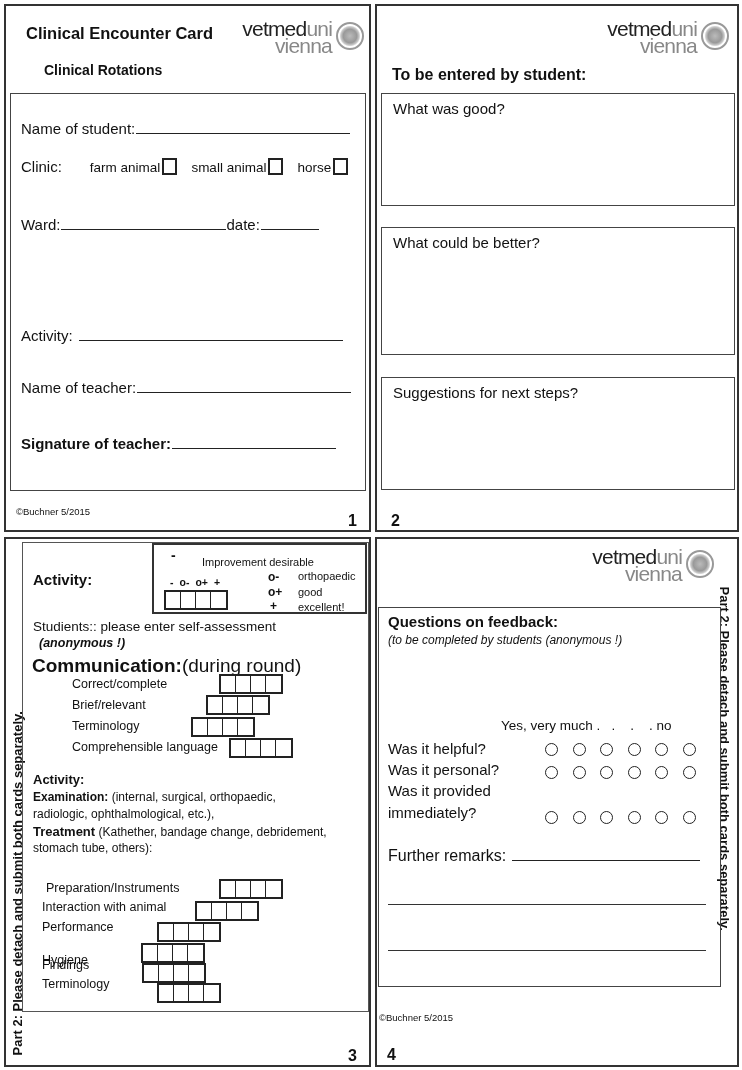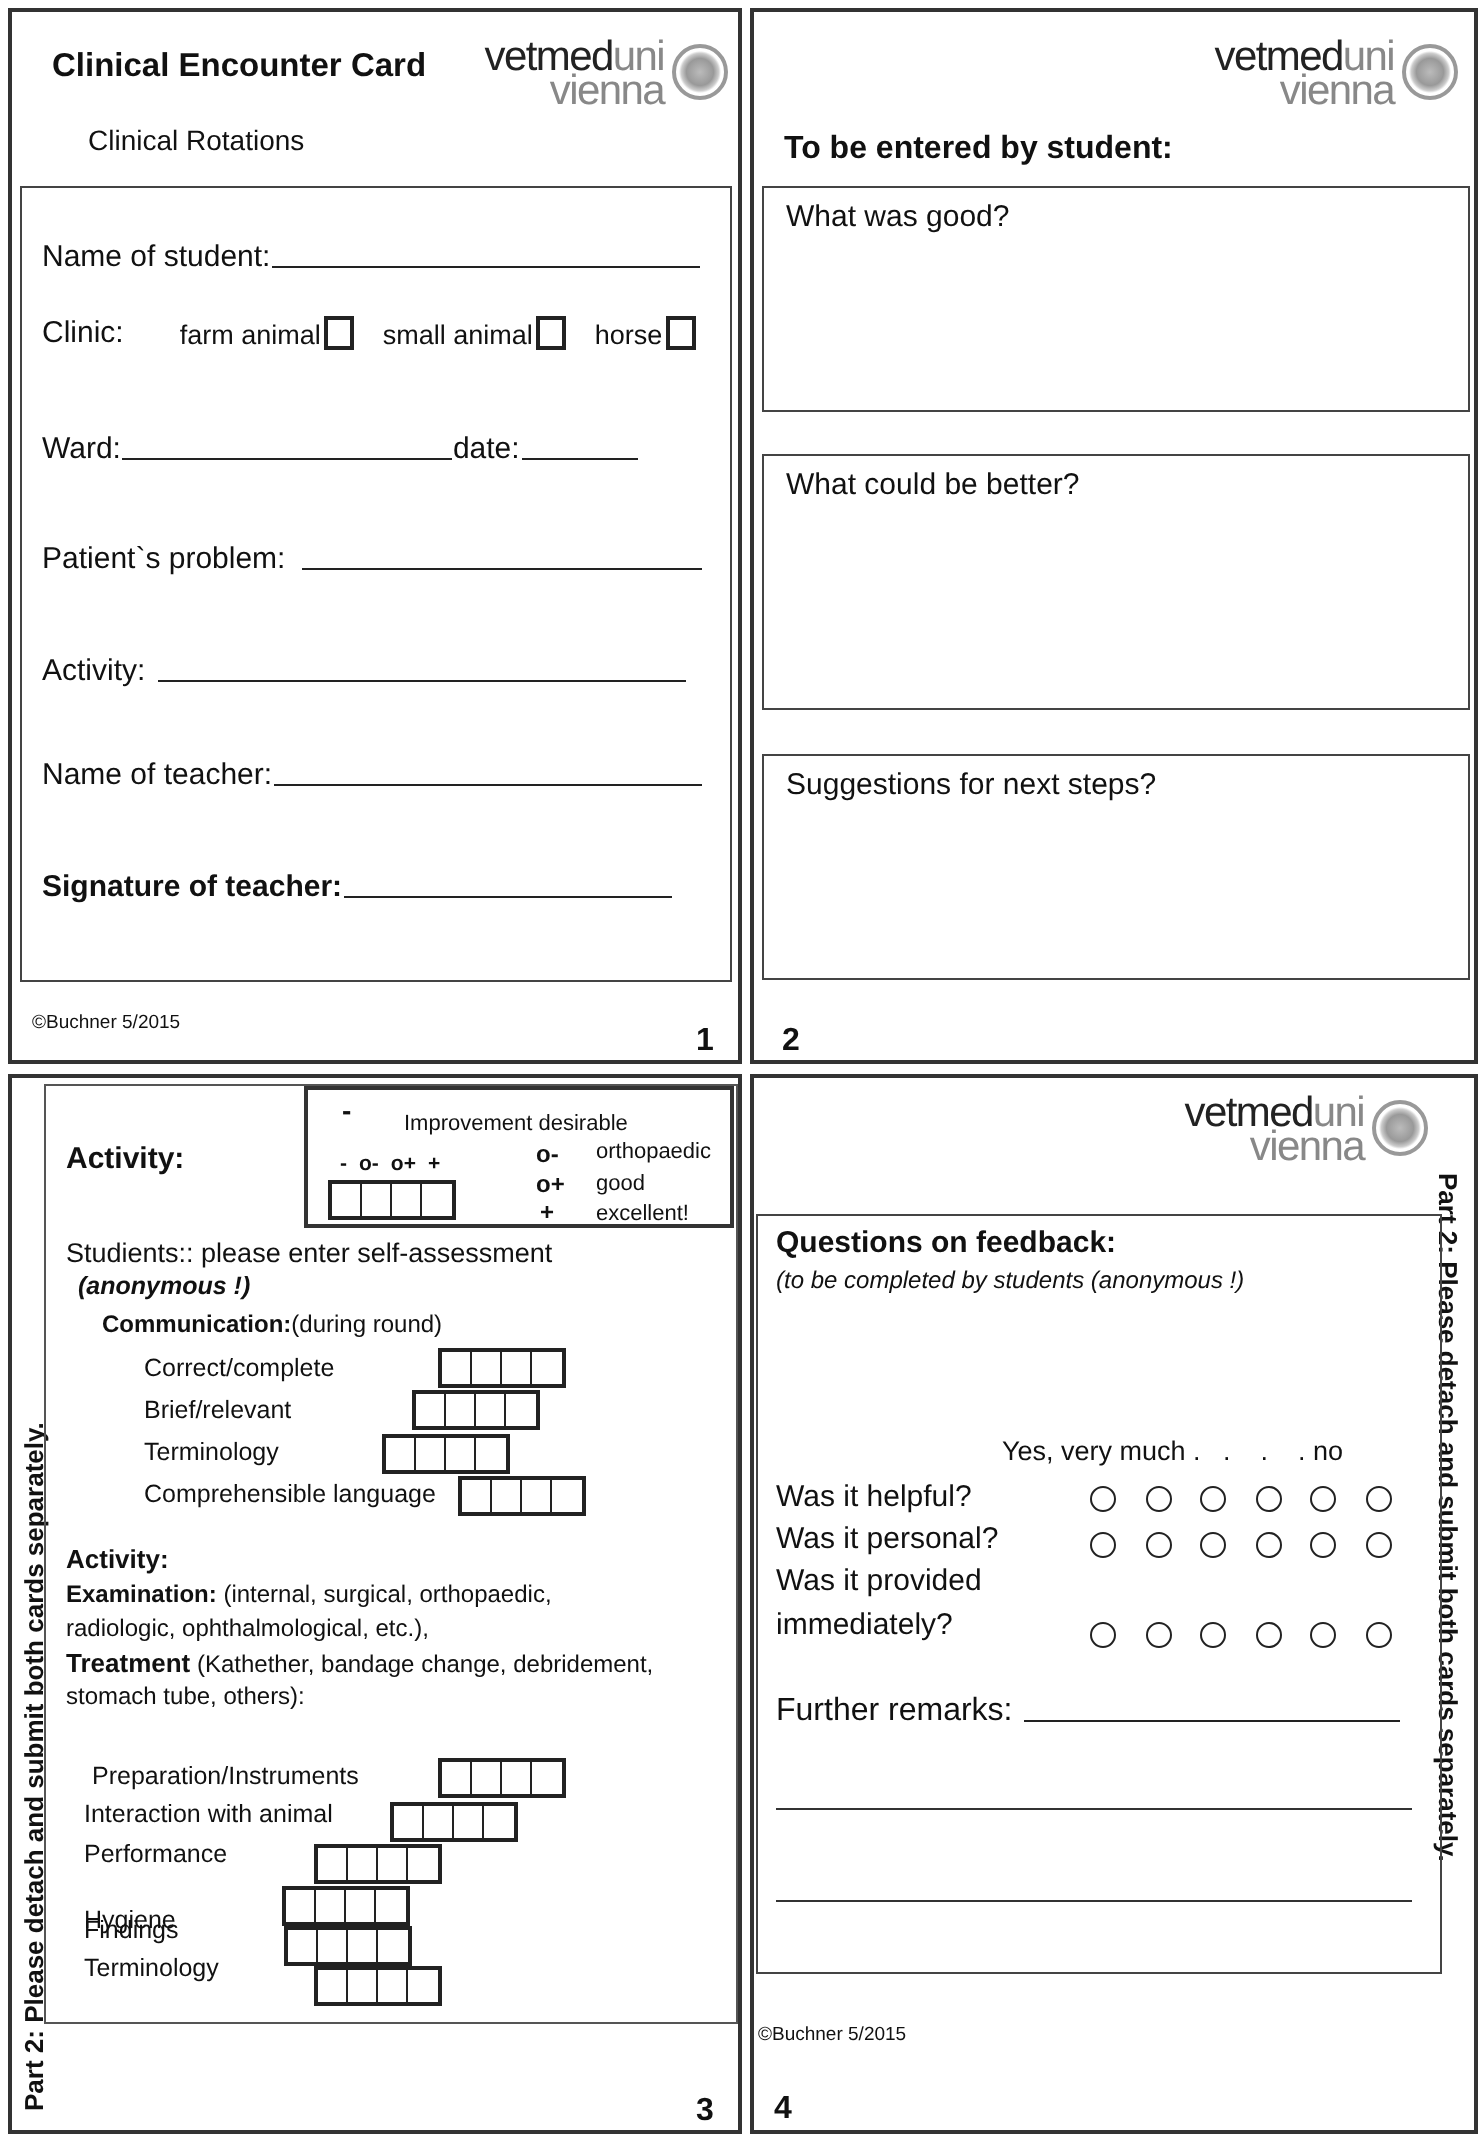--- a/index.html
+++ b/index.html
@@ -4,21 +4,21 @@
 <style>
 *{box-sizing:border-box;margin:0;padding:0}
 body{width:742px;height:1070px;background:#fff;font-family:"Liberation Sans",sans-serif;color:#111;position:relative;overflow:hidden}
 .card{position:absolute;border:2px solid #333;background:#fff}
 #c1{left:4px;top:4px;width:367px;height:528px}
 #c2{left:375px;top:4px;width:364px;height:528px}
 #c3{left:4px;top:537px;width:367px;height:530px}
 #c4{left:375px;top:537px;width:364px;height:530px}
 .abs{position:absolute}
 .title{font-weight:bold;font-size:16.5px}
-.sub{font-weight:normal;font-size:14px}
+.sub{font-weight:bold;font-size:14px}
 .inner{position:absolute;border:1.5px solid #444}
 .fl{position:absolute;font-size:15px;white-space:nowrap;display:flex;align-items:flex-start}
 .line{display:inline-block;border-bottom:1.2px solid #222;height:14px;margin-left:1px}
 .cb{display:inline-block;width:15px;height:17px;border:2px solid #222;margin-left:2px;vertical-align:-3px}
 .opt{font-size:13.5px;margin-left:14px}
 .opt:first-child{margin-left:0}
 .copy{font-size:9.5px;position:absolute}
 .pnum{font-weight:bold;font-size:16px;position:absolute}
 .logo{position:absolute;width:136px;height:40px}
 .logo .t1{position:absolute;right:34px;top:0;font-size:21px;letter-spacing:-0.8px;color:#222;line-height:21px}
@@ -57,24 +57,20 @@
       <span class="opt"><span>farm animal</span><span class="cb"></span></span>
       <span class="opt"><span>small animal</span><span class="cb"></span></span>
       <span class="opt"><span>horse</span><span class="cb"></span></span>
     </div>
     <div class="fl" style="left:10px;top:122px">
       <span>Ward:</span>
         <span class="line" style="width:165px"></span>
       <span>date:</span>
         <span class="line" style="width:58px"></span>
     </div>
-    <div class="fl" style="left:10px;top:177px">
-      <span>Patient`s problem:</span>
-        <span class="line" style="width:200px;margin-left:8px"></span>
-    </div>
     <div class="fl" style="left:10px;top:233px">
       <span>Activity:</span>
         <span class="line" style="width:264px;margin-left:6px"></span>
     </div>
     <div class="fl" style="left:10px;top:285px">
       <span>Name of teacher:</span>
         <span class="line" style="width:214px"></span>
     </div>
     <div class="fl" style="left:10px;top:341px;font-weight:bold">
       <span>Signature of teacher:</span>
@@ -126,21 +122,21 @@
         </div>
       <div class="abs" style="left:114px;top:25px;font-weight:bold;font-size:12px">o-</div>
       <div class="abs" style="left:144px;top:25px;font-size:11px">orthopaedic</div>
       <div class="abs" style="left:114px;top:40px;font-weight:bold;font-size:12px">o+</div>
       <div class="abs" style="left:144px;top:41px;font-size:11px">good</div>
       <div class="abs" style="left:116px;top:54px;font-weight:bold;font-size:12px">+</div>
       <div class="abs" style="left:144px;top:56px;font-size:11px">excellent!</div>
     </div>
     <div class="abs" style="left:10px;top:76px;font-size:13.5px">Studients:: please enter self-assessment</div>
     <div class="abs" style="left:16px;top:93px;font-size:12.5px;font-weight:bold;font-style:italic">(anonymous !)</div>
-    <div class="abs" style="left:28px;top:112px;font-size:12px"><b>Communication:</b><span>(during round)</span></div>
+    <div class="abs" style="left:9px;top:112px;font-size:19px"><b>Communication:</b><span>(during round)</span></div>
 
     <div class="rowl" style="left:49px;top:134px">Correct/complete</div>
     <div class="abs grid4" style="left:196px;top:131px">
         <i></i>
         <i></i>
         <i></i>
         <i></i>
       </div>
     <div class="rowl" style="left:49px;top:155px">Brief/relevant</div>
     <div class="abs grid4" style="left:183px;top:152px">

